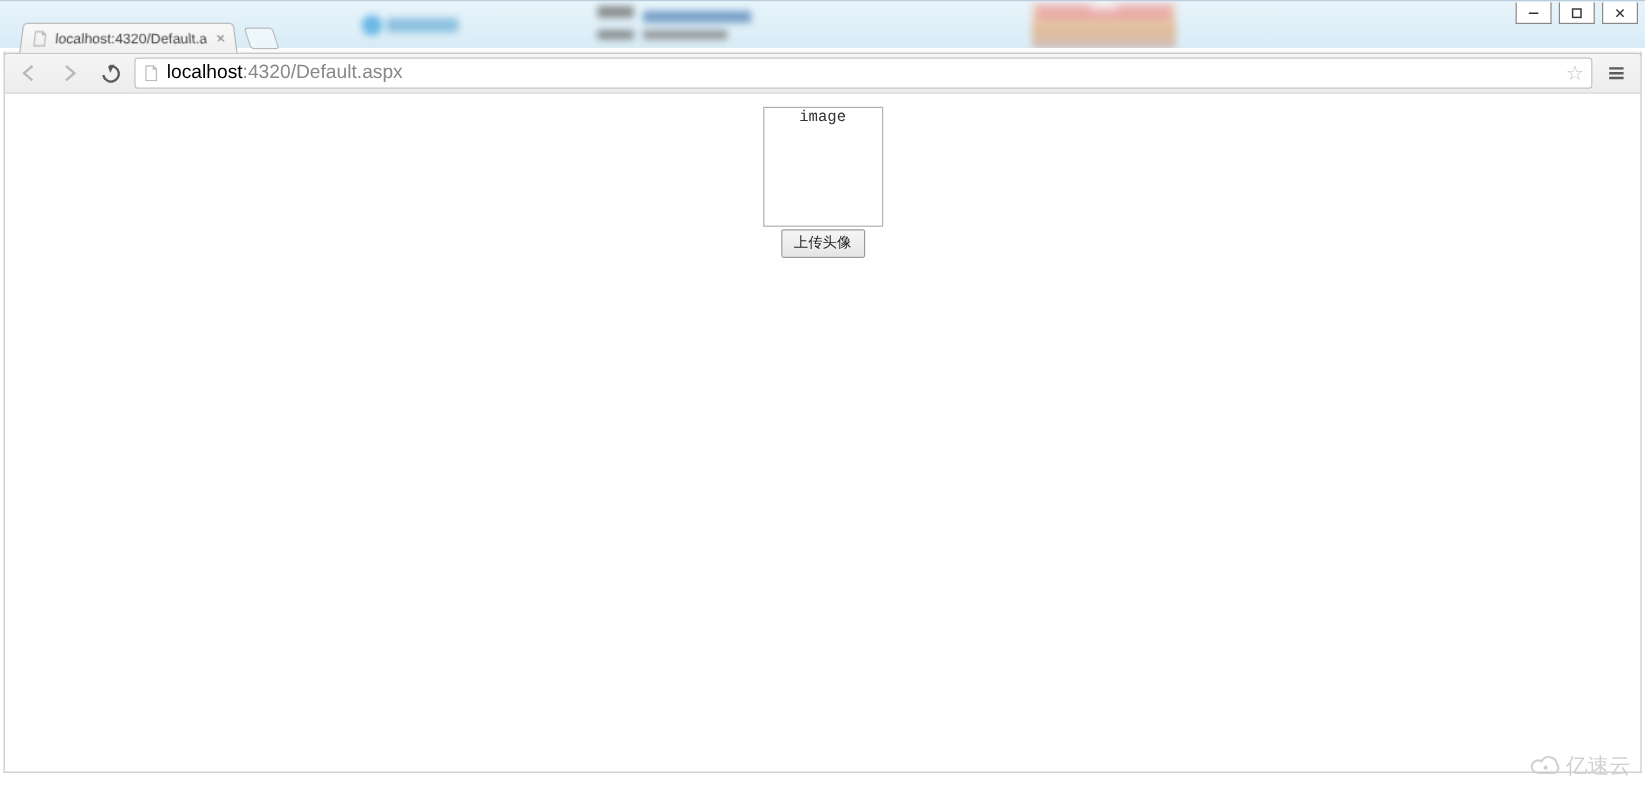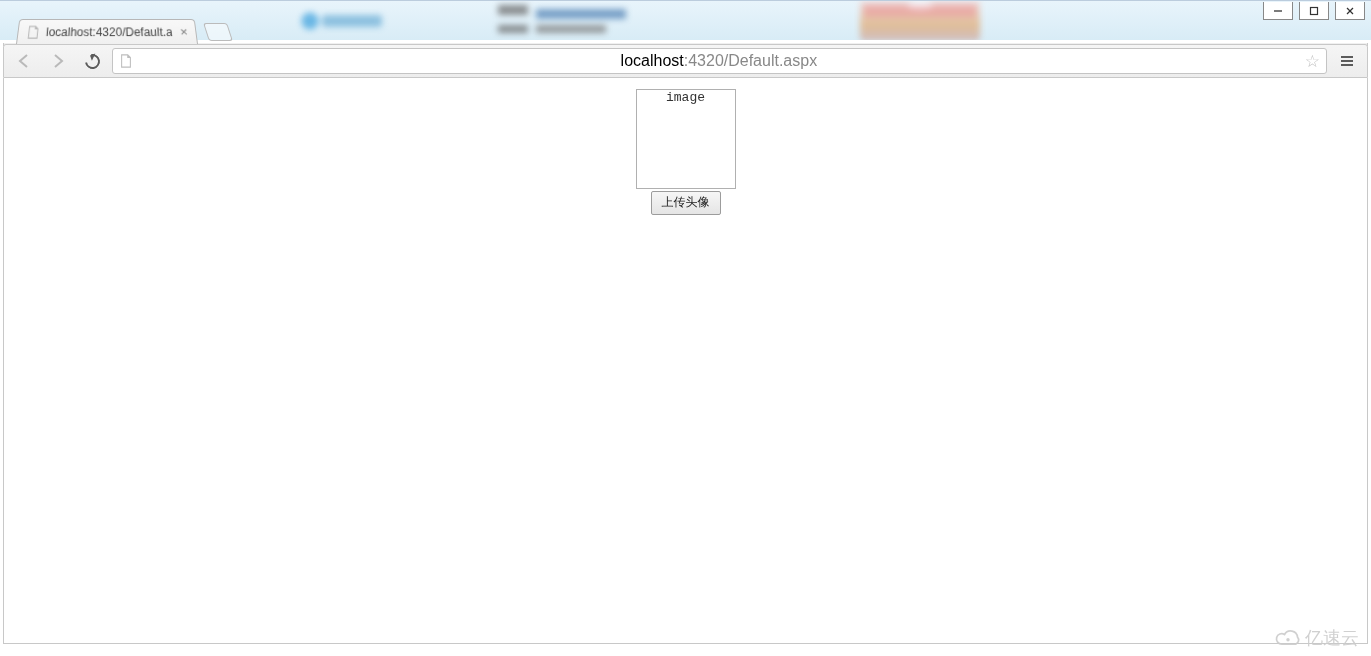--- a/index.html
+++ b/index.html
@@ -219,21 +219,20 @@
     .omnibox .file-icon {
       width: 14px;
       height: 14px;
       opacity: .55;
     }
     .url-text {
       flex: 1;
       font-size: 16px;
       color: #333;
       font-family: Arial, sans-serif;
-      text-align: center;
     }
     .url-host { color: #000; font-weight: 500; }
     .url-rest { color: #888; }
     .star-icon {
       color: #c2c2c2;
       font-size: 17px;
     }
     .menu-btn {
       width: 28px;
       height: 26px;

